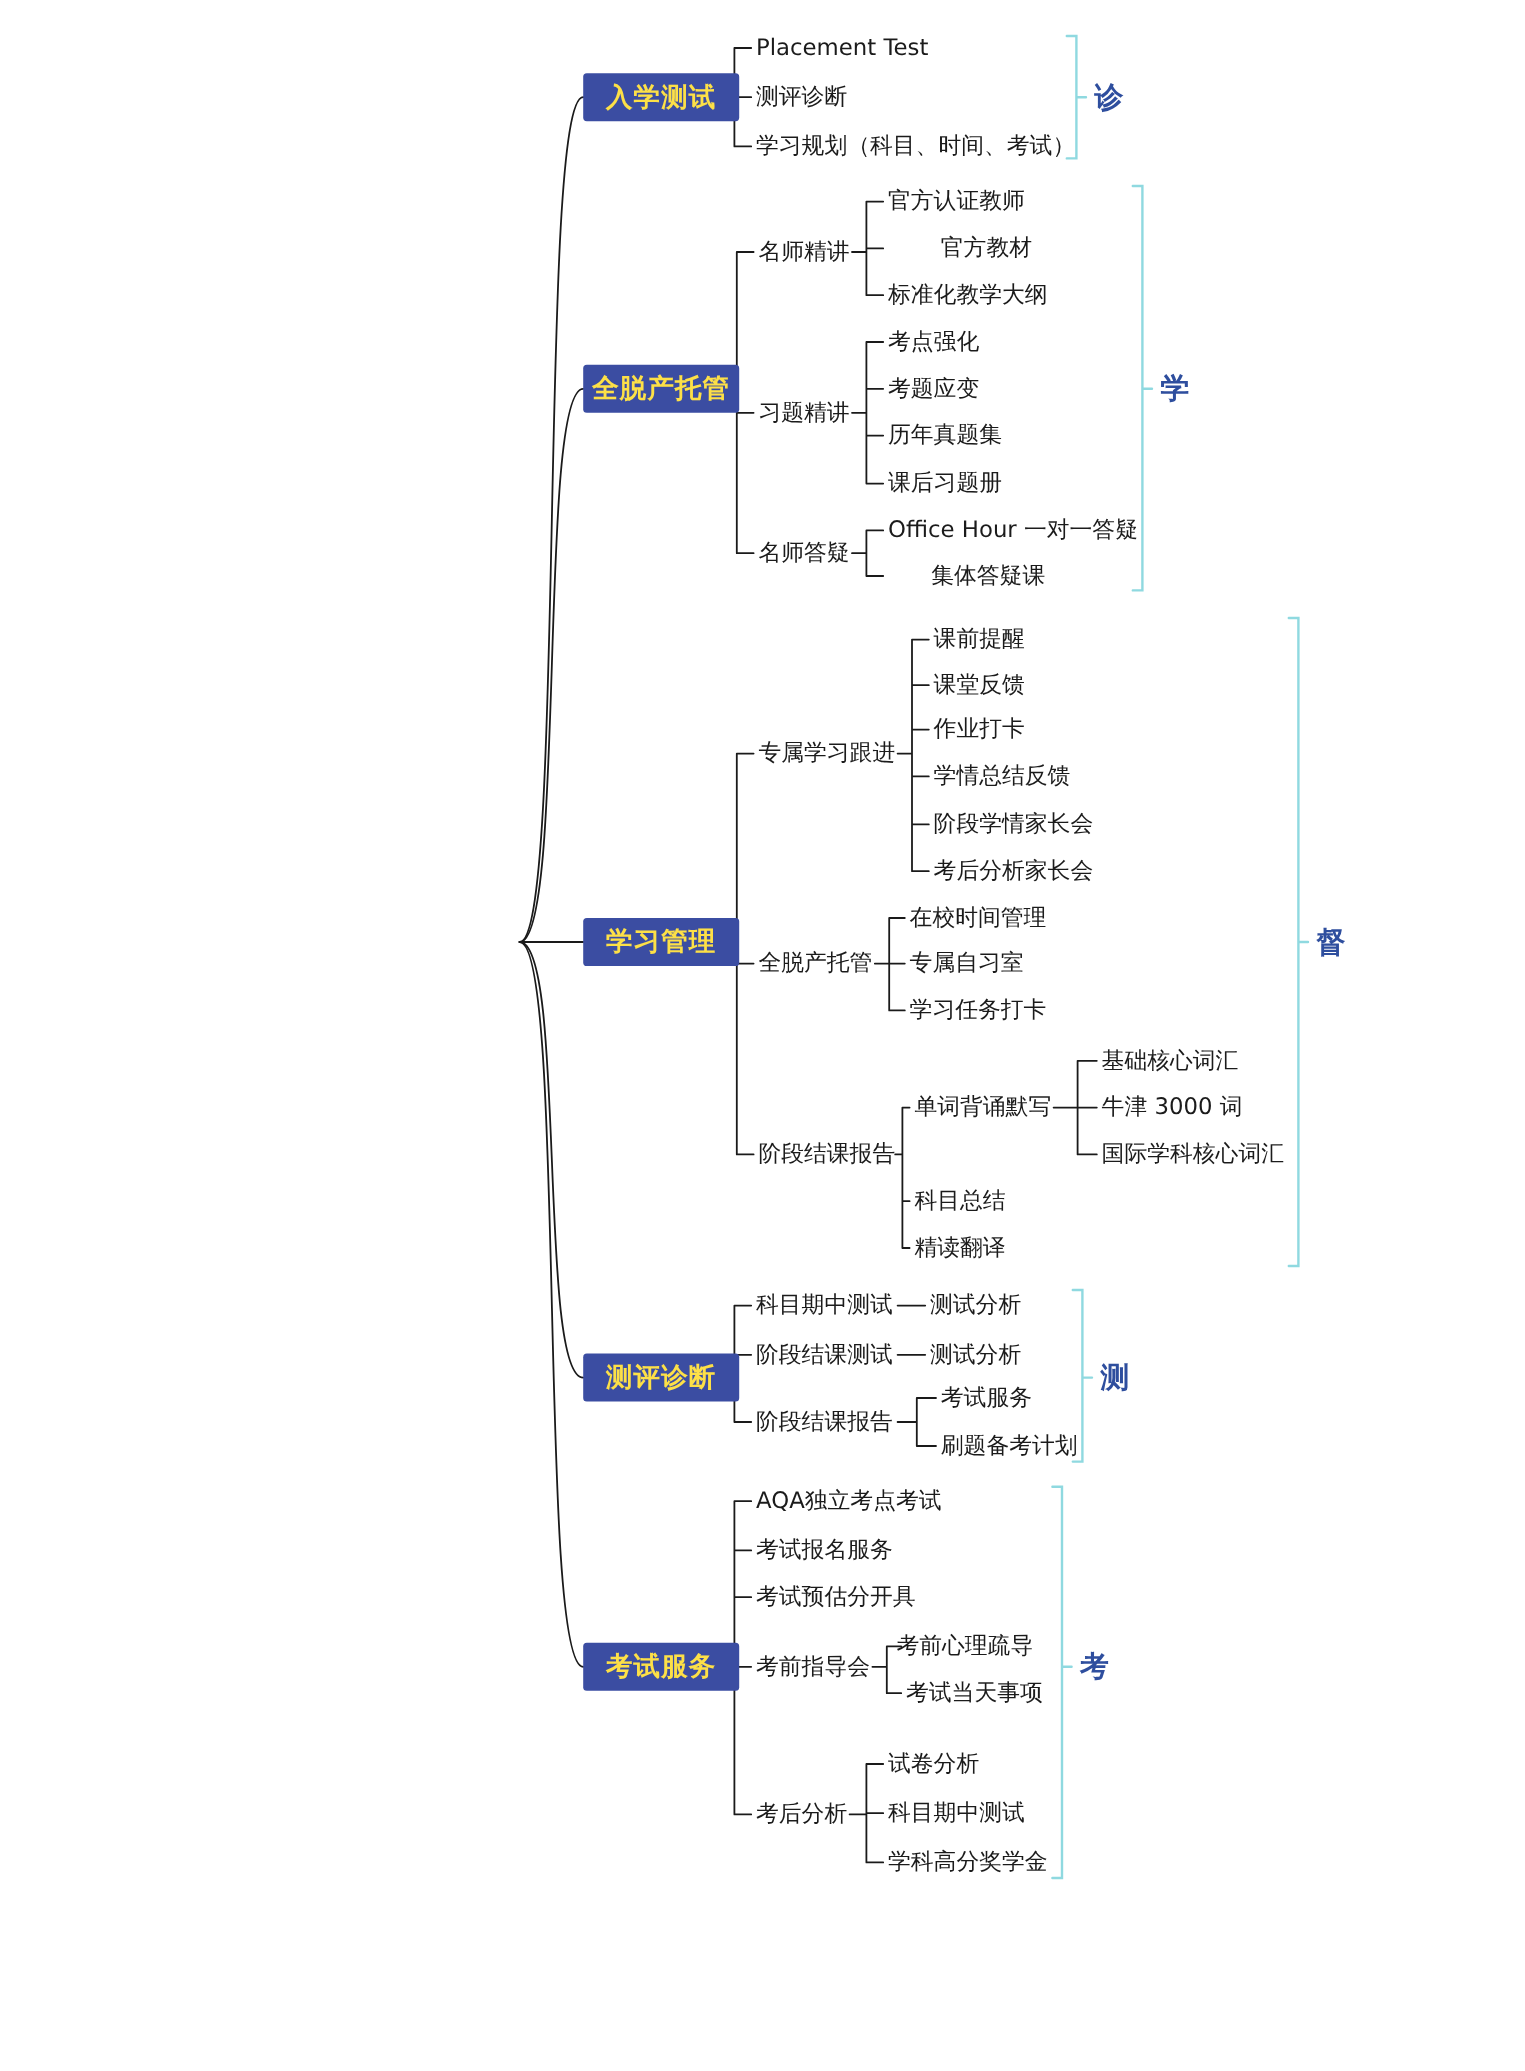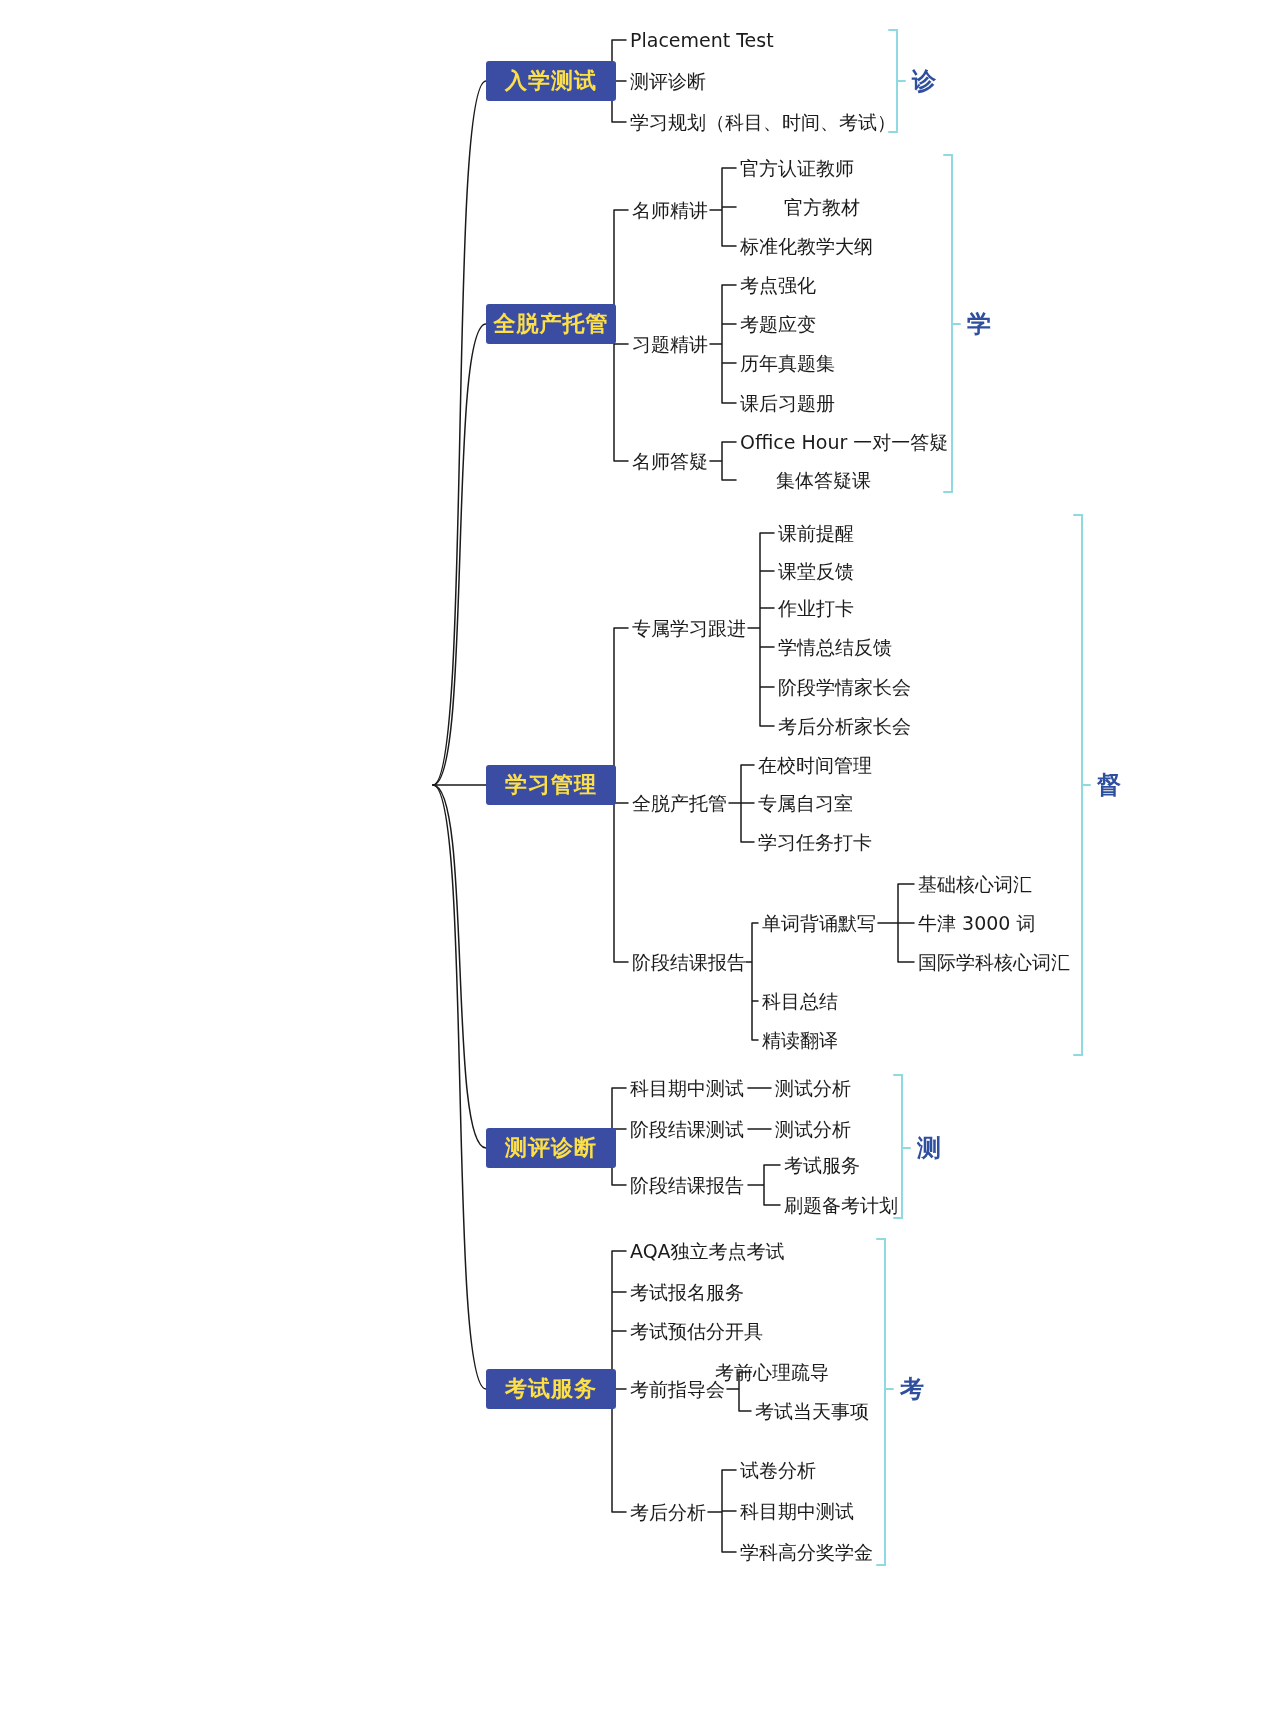--- a/index.html
+++ b/index.html
@@ -142,21 +142,21 @@
   <div class="leaf" style="left:630px;top:1129px">阶段结课测试</div>
   <div class="leaf" style="left:775px;top:1129px">测试分析</div>
   <div class="leaf" style="left:630px;top:1185px">阶段结课报告</div>
   <div class="leaf" style="left:784px;top:1165px">考试服务</div>
   <div class="leaf" style="left:784px;top:1205px">刷题备考计划</div>
 
   <div class="leaf" style="left:630px;top:1251px">AQA独立考点考试</div>
   <div class="leaf" style="left:630px;top:1292px">考试报名服务</div>
   <div class="leaf" style="left:630px;top:1331px">考试预估分开具</div>
   <div class="leaf" style="left:630px;top:1389px">考前指导会</div>
-  <div class="leaf" style="left:715px;top:1372px">考前心理疏导</div>
+  <div class="leaf" style="left:747px;top:1372px">考前心理疏导</div>
   <div class="leaf" style="left:755px;top:1411px">考试当天事项</div>
   <div class="leaf" style="left:630px;top:1512px">考后分析</div>
   <div class="leaf" style="left:740px;top:1470px">试卷分析</div>
   <div class="leaf" style="left:740px;top:1511px">科目期中测试</div>
   <div class="leaf" style="left:740px;top:1552px">学科高分奖学金</div>
 
   <div class="tag" style="left:912px;top:81px">诊</div>
   <div class="tag" style="left:967px;top:324px">学</div>
   <div class="tag" style="left:1097px;top:785px">督</div>
   <div class="tag" style="left:917px;top:1148px">测</div>

